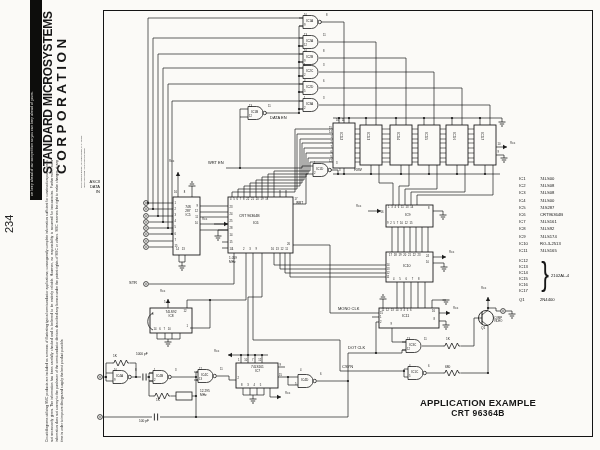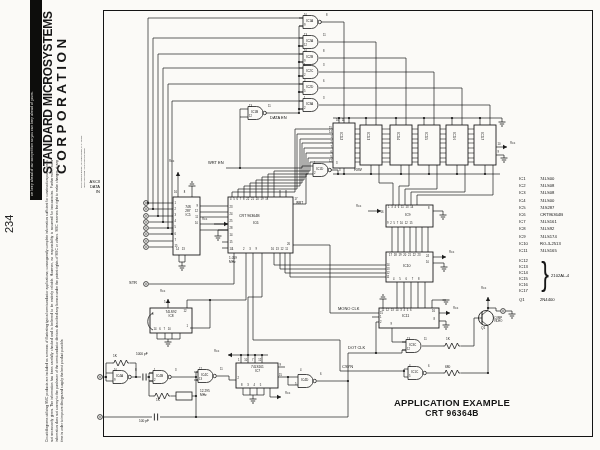--- a/index.html
+++ b/index.html
@@ -29,21 +29,21 @@
   #pagenum .in{font-size:11px;color:#222}
   #parts{position:absolute;left:519px;top:176px;width:76px;font-size:4.2px;z-index:5}
   .plrow{display:flex;height:7.2px;align-items:flex-start}
   .pref{width:21px;flex:none}
   #pgroup{display:flex;margin-top:3px}
   #pgrefs div{height:5.9px}
   #pbrace{font-size:33px;line-height:36px;font-weight:200;width:9px;
           font-family:"Liberation Sans",sans-serif;transform:scaleX(.7);margin-top:-2px}
   #pgpart{align-self:center;margin-left:2px}
   #qrow{margin-top:4px}
-  #title{position:absolute;left:377px;top:397px;width:150px;text-align:center;z-index:5}
+  #title{position:absolute;left:403px;top:397px;width:150px;text-align:center;z-index:5}
   #title .t1{font-size:9.5px;font-weight:bold;letter-spacing:.2px}
   #title .t2{font-size:8.5px;font-weight:bold;letter-spacing:.4px}
 </style>
 </head>
 <body>
 
 <div class="rot" id="strip" style="left:30px;top:0;width:12px;height:200px">
   <div class="in" style="width:200px;height:12px;transform:translateY(200px) rotate(-90deg)">we keep ahead of our competition so you can keep ahead of yours.</div>
 </div>
 <div class="rot" id="brand" style="left:42px;top:2px;width:38px;height:172px">

